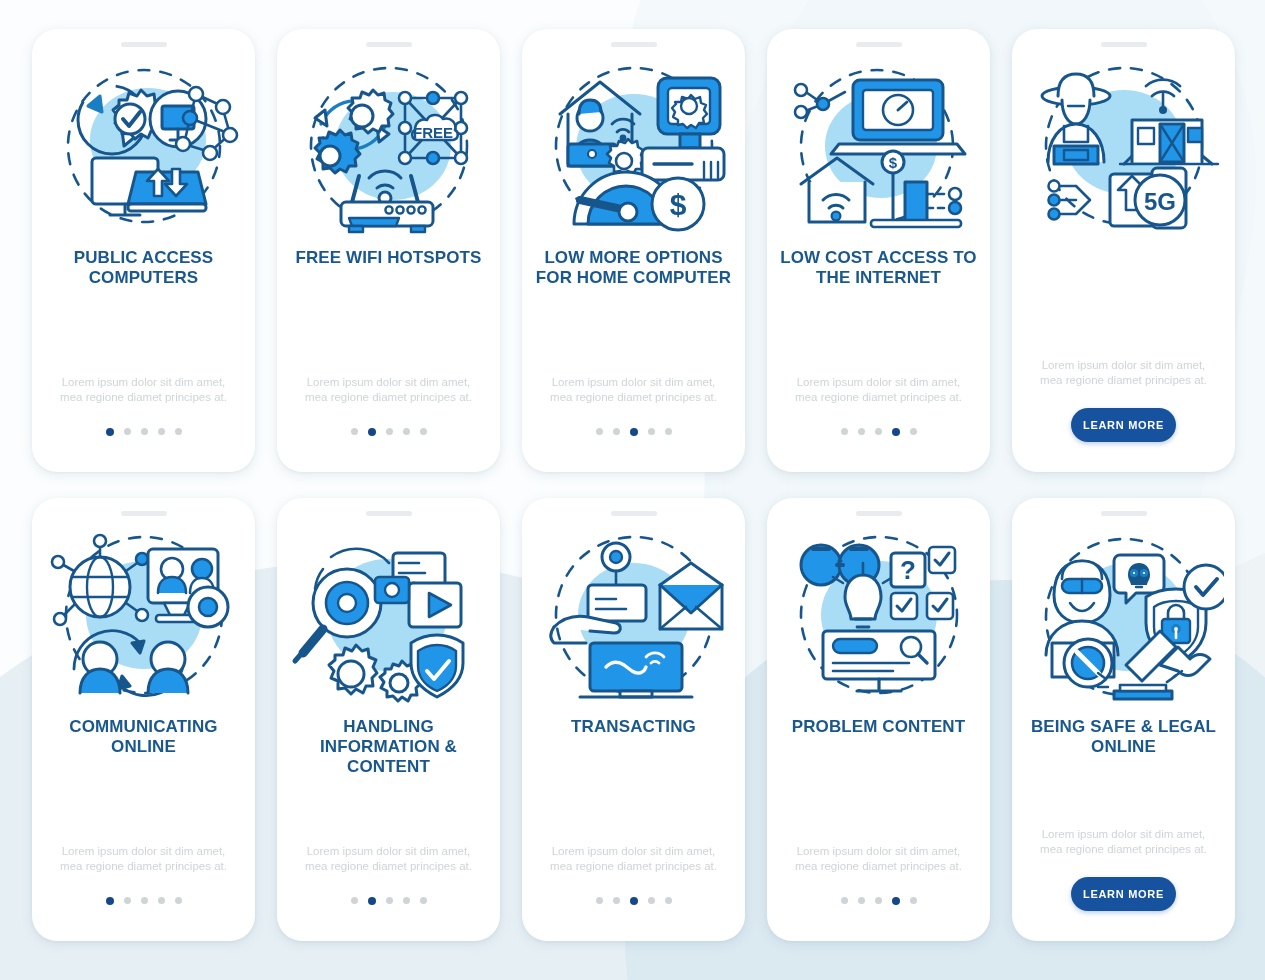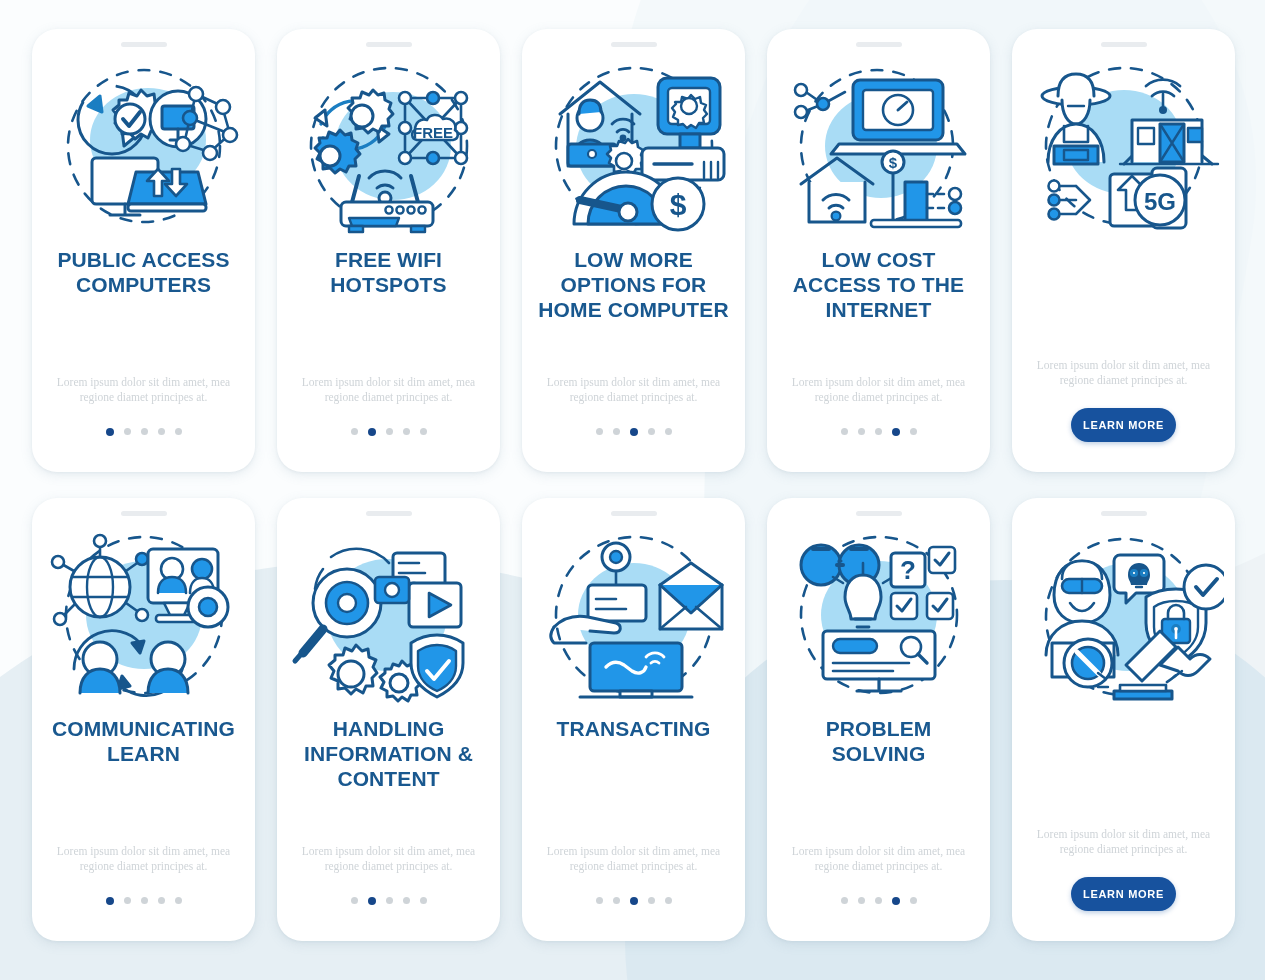--- a/index.html
+++ b/index.html
@@ -56,37 +56,36 @@
     margin-top:13px;flex:none;
   }
   .illus{
     width:200px;height:175px;margin-top:12px;flex:none;
     display:flex;align-items:flex-end;justify-content:center;
   }
   .illus svg{display:block;}
   .title{
     color:#19588f;
     font-weight:700;
-    font-size:21px;
+    font-size:17px;
     line-height:1.18;
     text-align:center;
     letter-spacing:.1px;
     padding:0 10px;
     margin-top:14px;
     flex:none;
   }
   .body-text{
     color:#cfd4d8;
     font-size:11.5px;
     line-height:1.32;
     text-align:center;
     padding:0 22px;
     margin-top:auto;
     flex:none;
-    font-family:Liberation Serif, serif;
   }
   .dots{
     display:flex;gap:10px;align-items:center;justify-content:center;
     margin-top:22px;margin-bottom:36px;flex:none;height:9px;
   }
   .dot{width:7px;height:7px;border-radius:50%;background:#cfd4d8;}
   .dot.on{background:#16478a;width:8px;height:8px;}
   .cta{
     margin-top:20px;margin-bottom:30px;flex:none;
     background:#17529e;color:#fff;
@@ -386,21 +385,21 @@
   <path d="M30 138a38 38 0 0 1 66-26" stroke="#17568c" fill="none" stroke-width="2.8"></path>
   <path d="M100 110l-12 2 8 10z" fill="#17568c" stroke="#17568c"></path>
   <path d="M140 130a38 38 0 0 1-62 26" stroke="#17568c" fill="none" stroke-width="2.8"></path>
   <path d="M74 158l12-3-8-10z" fill="#17568c" stroke="#17568c"></path>
   <circle cx="56" cy="128" r="17" fill="#fff" stroke="#17568c"></circle>
   <path d="M36 162c0-16 9-24 20-24s20 8 20 24" fill="#2196e8" stroke="#17568c"></path>
   <circle cx="124" cy="128" r="17" fill="#fff" stroke="#17568c"></circle>
   <path d="M104 162c0-16 9-24 20-24s20 8 20 24" fill="#2196e8" stroke="#17568c"></path>
 </svg>
       </div>
-      <div class="title">COMMUNICATING LEARN</div>
+      <div class="title">COMMUNICATING ONLINE</div>
       <div class="body-text">Lorem ipsum dolor sit dim amet, mea regione diamet principes at.</div>
       <div class="dots">
         <span class="dot on"></span>
         <span class="dot"></span>
         <span class="dot"></span>
         <span class="dot"></span>
         <span class="dot"></span>
       </div>
     </div>
     <div class="phone">
@@ -504,21 +503,21 @@
   <rect x="148" y="62" width="26" height="26" rx="4" fill="#fff" stroke="#17568c" stroke-width="2.6"></rect>
   <path d="M154 75 L159 80 L168 68" stroke="#17568c" stroke-width="3"></path>
   <rect x="44" y="100" width="112" height="48" rx="4" fill="#fff" stroke="#17568c"></rect>
   <rect x="54" y="108" width="44" height="14" rx="7" fill="#2196e8" stroke="#17568c" stroke-width="2.4"></rect>
   <path d="M54 132h76M54 140h60" stroke="#17568c" stroke-width="2.6"></path>
   <circle cx="132" cy="116" r="10" fill="#fff" stroke="#17568c" stroke-width="2.6"></circle>
   <path d="M139 123 L148 132" stroke="#17568c" stroke-width="3.4"></path>
   <path d="M100 148v10M78 160h44" stroke="#17568c" stroke-width="3.2"></path>
 </svg>
       </div>
-      <div class="title">PROBLEM SOLVING</div>
+      <div class="title">PROBLEM CONTENT</div>
       <div class="body-text">Lorem ipsum dolor sit dim amet, mea regione diamet principes at.</div>
       <div class="dots">
         <span class="dot"></span>
         <span class="dot"></span>
         <span class="dot"></span>
         <span class="dot on"></span>
         <span class="dot"></span>
       </div>
     </div>
     <div class="phone">
@@ -552,16 +551,17 @@
   <path d="M172 56 L179 64 L193 48" stroke="#17568c" stroke-width="4"></path>
   <path d="M136 134l18-18 12 12c6-6 14-6 20 0l-12 12c-6 6-14 6-20 0z" fill="#fff" stroke="#17568c"></path>
   <path d="M102 134 L136 100 L152 116 L118 150z" fill="#fff" stroke="#17568c"></path>
   <path d="M90 160h58v8H90z" fill="#2196e8" stroke="#17568c"></path>
   <path d="M96 154h46v6H96z" fill="#fff" stroke="#17568c" stroke-width="2.6"></path>
   <g stroke="#17568c" stroke-width="2.4">
     <path d="M82 148 L74 142 M84 156 L74 156 M150 146 L158 140"></path>
   </g>
 </svg>
       </div>
+      <div class="title">BEING SAFE &amp; LEGAL ONLINE</div>
       <div class="body-text">Lorem ipsum dolor sit dim amet, mea regione diamet principes at.</div>
       <button class="cta">LEARN MORE</button>
     </div>
   </div>
 
 </body></html>

